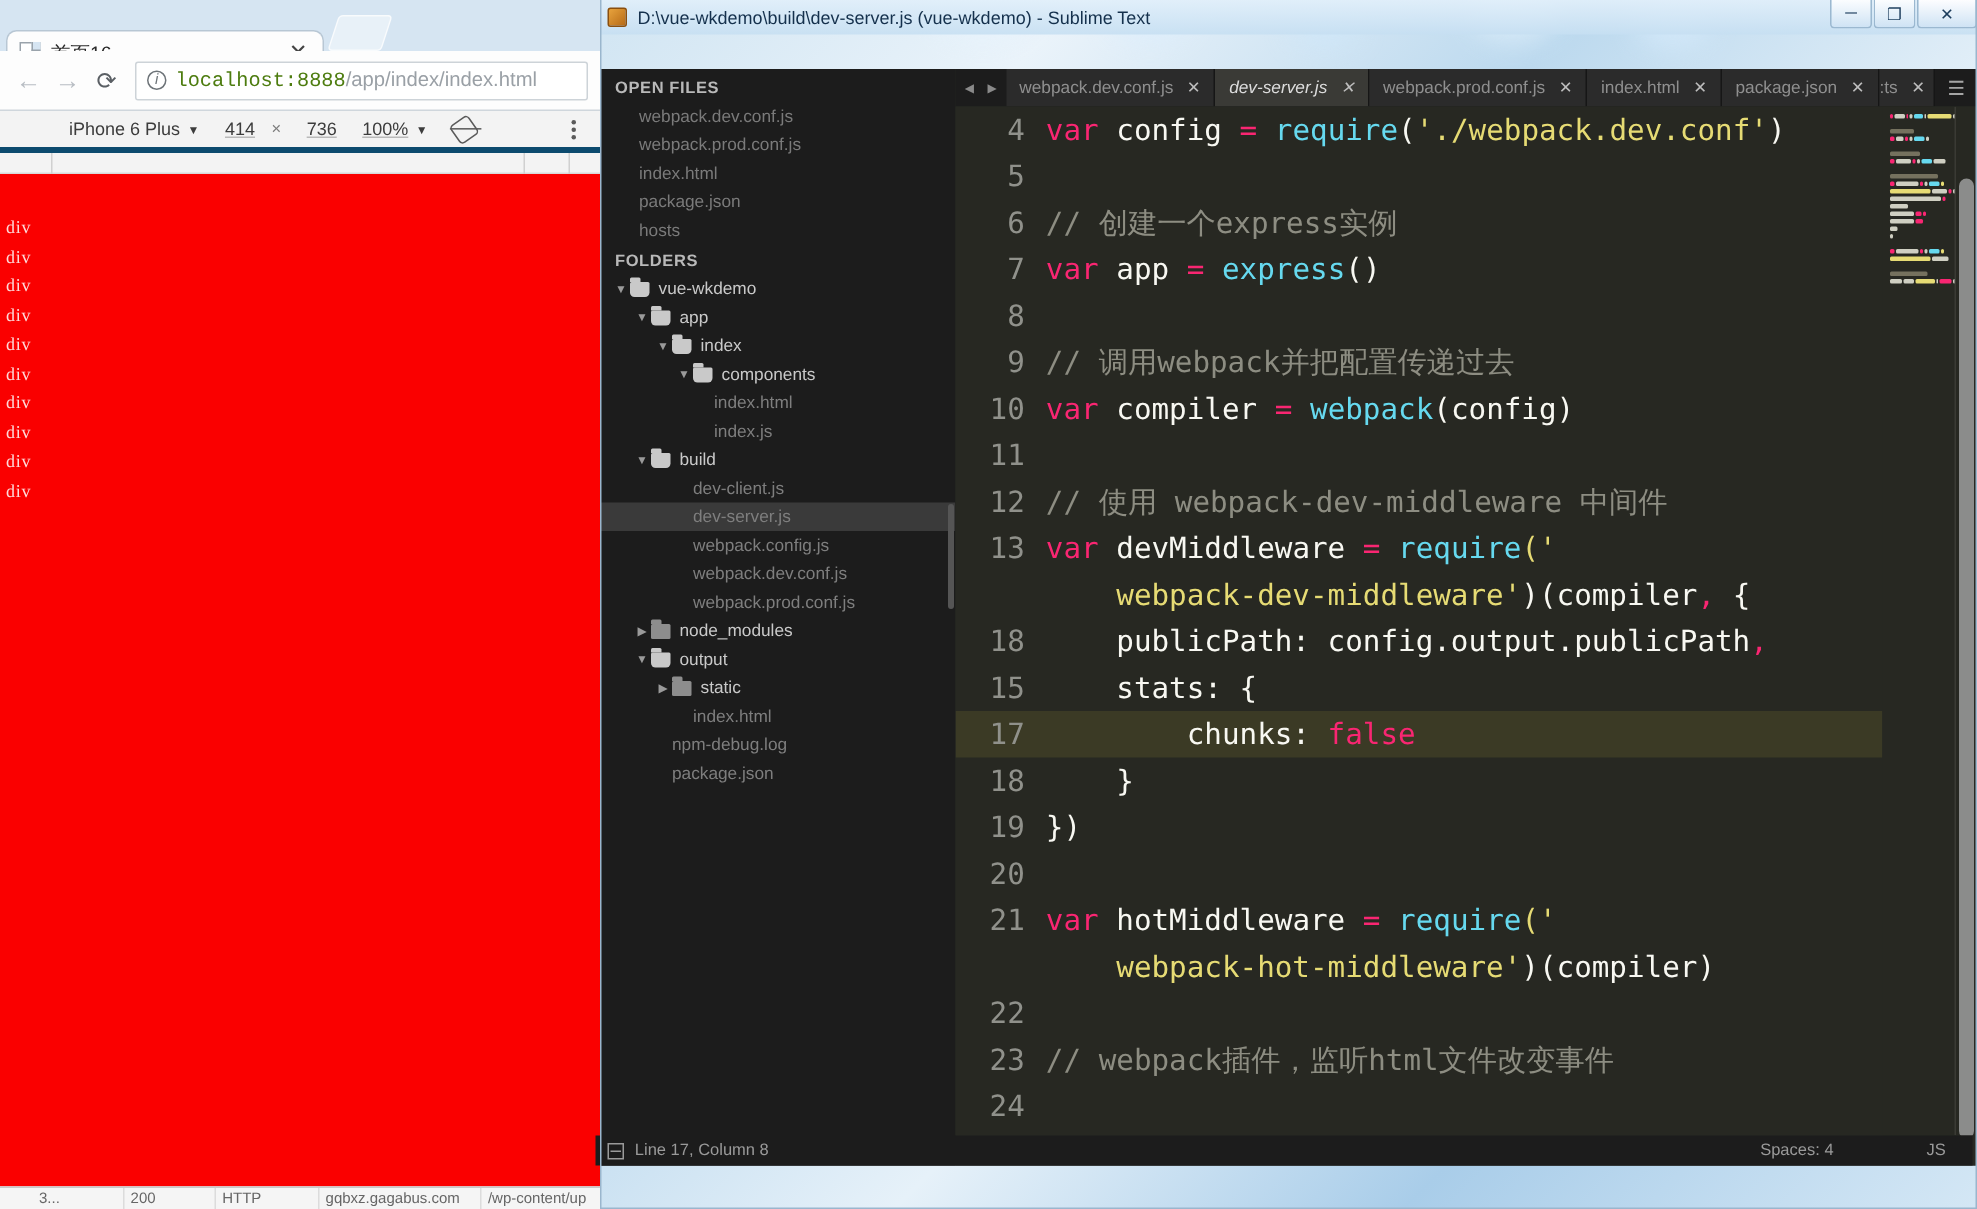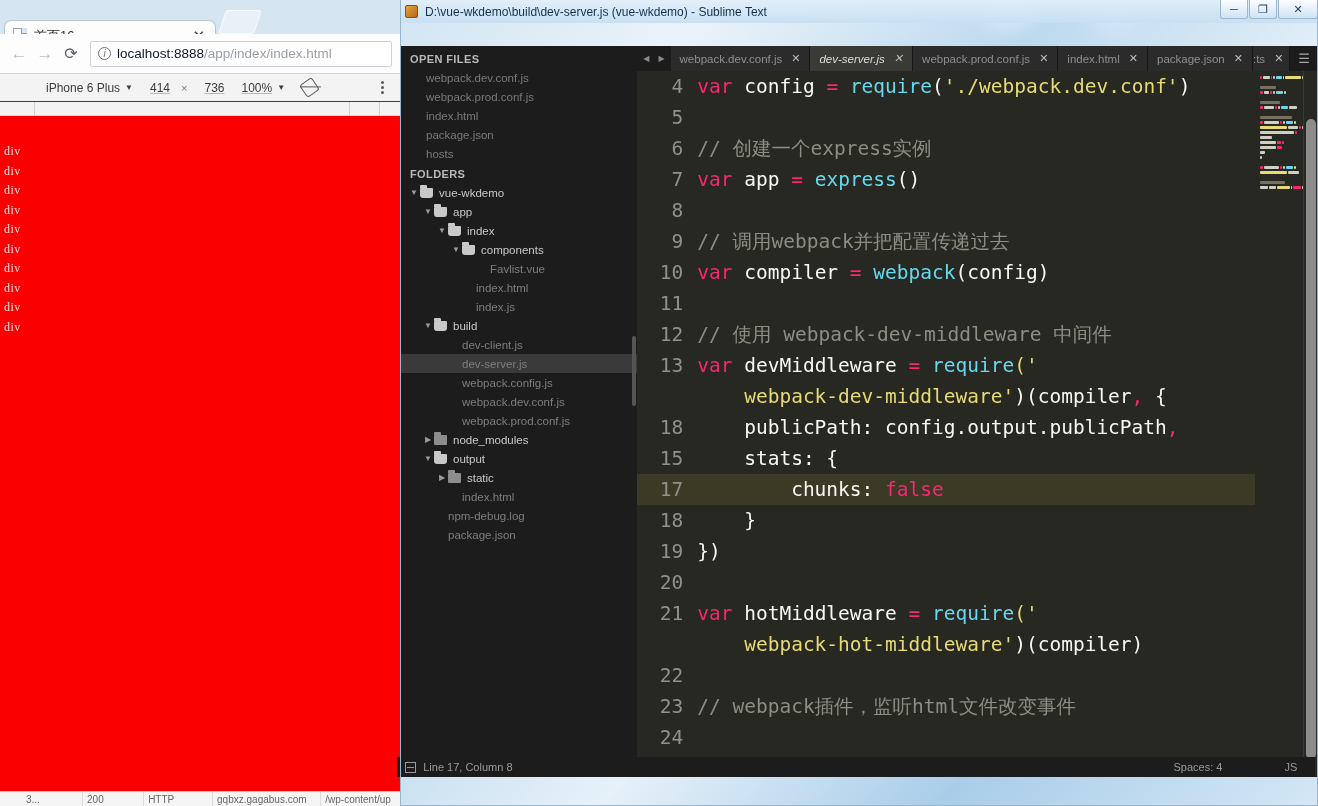--- a/index.html
+++ b/index.html
@@ -64,25 +64,25 @@
     border:1px solid #cdd3d8; border-radius:2px; background:#fff;
     display:flex; align-items:center; padding:0 7px; overflow:hidden;
   }
   .omnibox .info-icon {
     width:13px;height:13px;border:1px solid #6d7378;border-radius:50%;
     display:flex;align-items:center;justify-content:center;
     font-size:10px;font-style:italic;color:#6d7378;margin-right:6px;flex:none;
     line-height:1;
   }
   .omnibox .url { font-size:13.5px; color:#9aa0a6; white-space:nowrap; }
-  .omnibox .url b { color:#0f172a; font-weight:normal; }
+  .omnibox .url b { color:#4d7c0f; font-weight:normal;font-family:Liberation Mono, monospace; }
 
   .dt-devicebar {
     position:absolute; left:0; top:74px; width:400px; height:28px;
-    background:#f3f3f3; border-bottom:1px solid #0c4a6e;
+    background:#f3f3f3; border-bottom:4px solid #0c4a6e;
     display:flex; align-items:center; font-size:12px; color:#3c3c3c;
   }
   .dt-devicebar .dev-name { margin-left:46px; }
   .dt-devicebar .caret { font-size:8px; margin-left:5px; }
   .dt-devicebar .dim { margin-left:17px; text-decoration:underline; text-decoration-color:#b9b9b9; }
   .dt-devicebar .xsep { margin-left:11px; color:#7a7a7a; font-size:11px;}
   .dt-devicebar .zoom { margin-left:17px; text-decoration:underline; text-decoration-color:#b9b9b9;}
   .dt-rotate {
     margin-left:17px; width:15px;height:15px;border:1.4px solid #5a5a5a;border-radius:3px;
     transform: rotate(-35deg); position:relative;
@@ -351,24 +351,20 @@
           </div>
           <div class="sb-row folder" style="padding-left: 36px;">
             <span class="arrow">▼</span>
             <span class="sb-folder-ico open"></span>
             <span>index</span>
           </div>
           <div class="sb-row folder" style="padding-left: 50px;">
             <span class="arrow">▼</span>
             <span class="sb-folder-ico open"></span>
             <span>components</span>
-          </div>
-          <div class="sb-row file" style="padding-left: 78px;">
-            <span class="arrow blank">▶</span>
-            <span>Favlist.vue</span>
           </div>
           <div class="sb-row file" style="padding-left: 64px;">
             <span class="arrow blank">▶</span>
             <span>index.html</span>
           </div>
           <div class="sb-row file" style="padding-left: 64px;">
             <span class="arrow blank">▶</span>
             <span>index.js</span>
           </div>
           <div class="sb-row folder" style="padding-left: 22px;">

